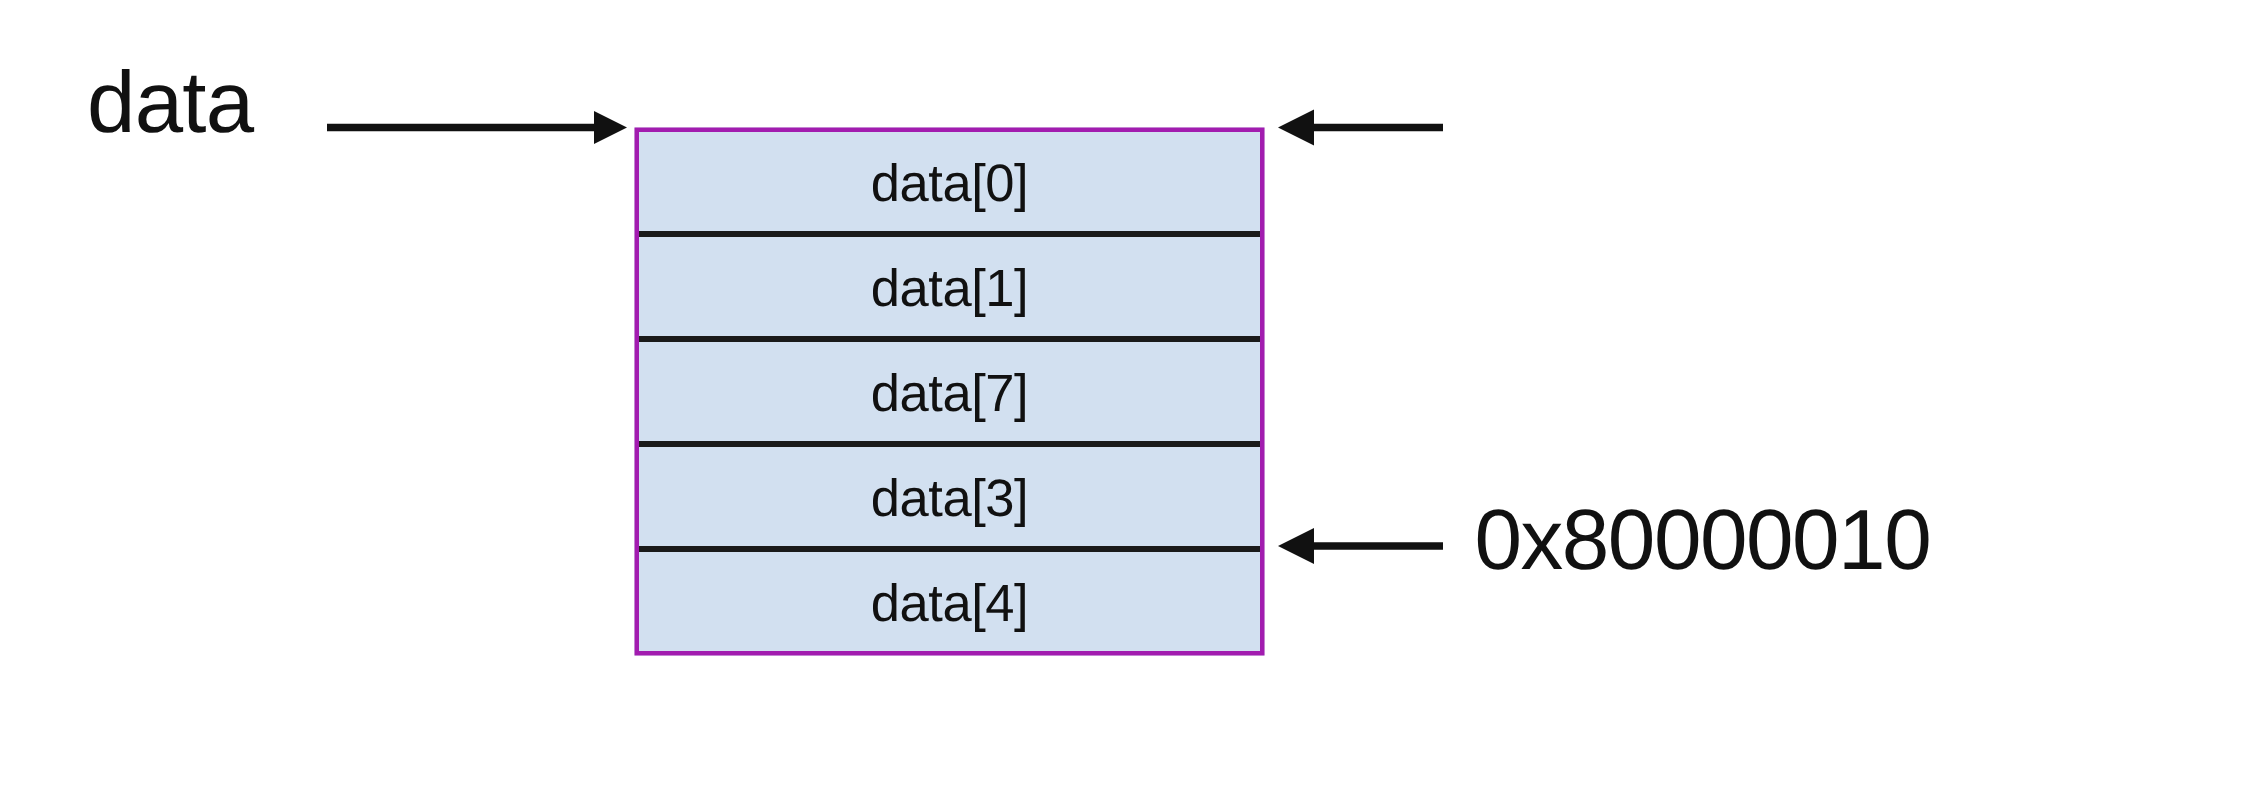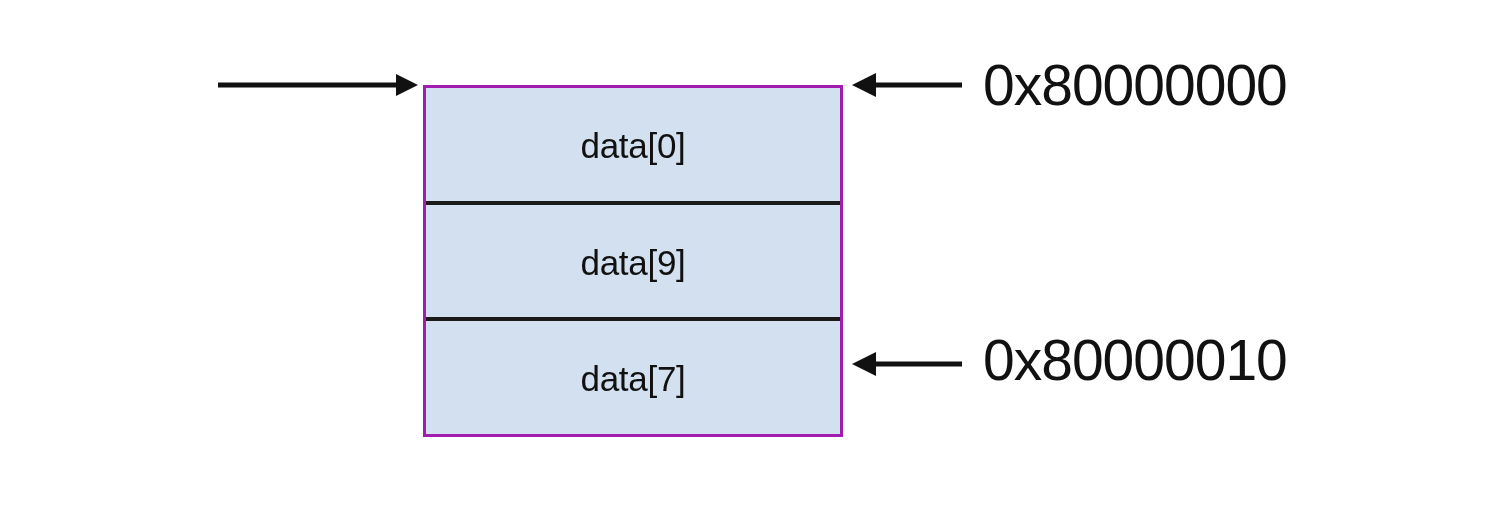--- a/index.html
+++ b/index.html
@@ -88,36 +88,43 @@
     white-space: nowrap;
   }
   .addr-top    { left: 983px; top: 57px; }
   .addr-bottom { left: 983px; top: 332px; }
 </style>
 </head>
 <body>
 
 <div id="canvas">
 
+  <div class="var-label">data</div>
 
   <div class="array-block">
 
     <div class="array-cell">
       <span class="cell-label">data[0]</span>
     </div>
 
     <div class="array-cell">
-      <span class="cell-label">data[9]</span>
+      <span class="cell-label">data[1]</span>
     </div>
 
     <div class="array-cell">
       <span class="cell-label">data[7]</span>
     </div>
 
+    <div class="array-cell">
+      <span class="cell-label">data[3]</span>
+    </div>
 
+    <div class="array-cell">
+      <span class="cell-label">data[4]</span>
+    </div>
 
   </div>
 
   <svg class="arrow-layer" viewBox="0 0 1498 532" width="1498" height="532">
 
      array --&gt;
     <g>
       <line x1="218" y1="85" x2="402" y2="85" stroke="#111111" stroke-width="5"></line>
       <polygon points="418,85 396,74 396,96" fill="#111111"></polygon>
     </g>
@@ -129,17 +136,16 @@
     </g>
 
     
     <g>
       <line x1="962" y1="364" x2="872" y2="364" stroke="#111111" stroke-width="5"></line>
       <polygon points="852,364 876,352 876,376" fill="#111111"></polygon>
     </g>
 
   </svg>
 
-  <div class="addr-label addr-top">0x80000000</div>
 
   <div class="addr-label addr-bottom">0x80000010</div>
 
 </div>
 
 </body></html>

